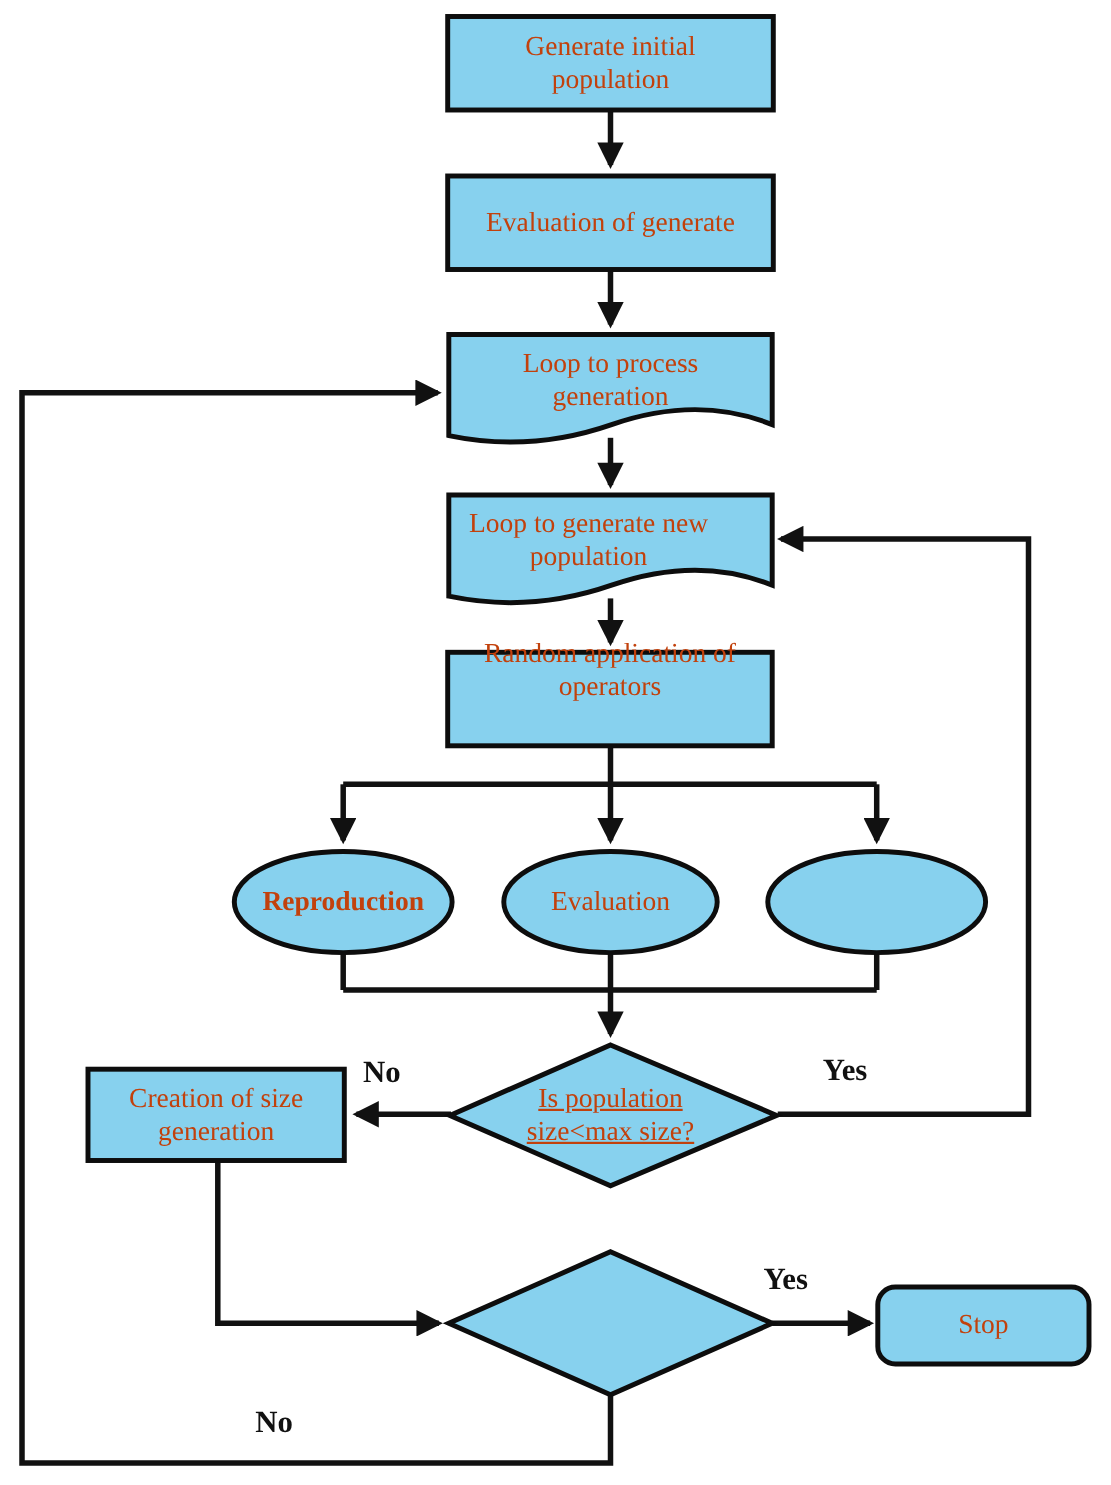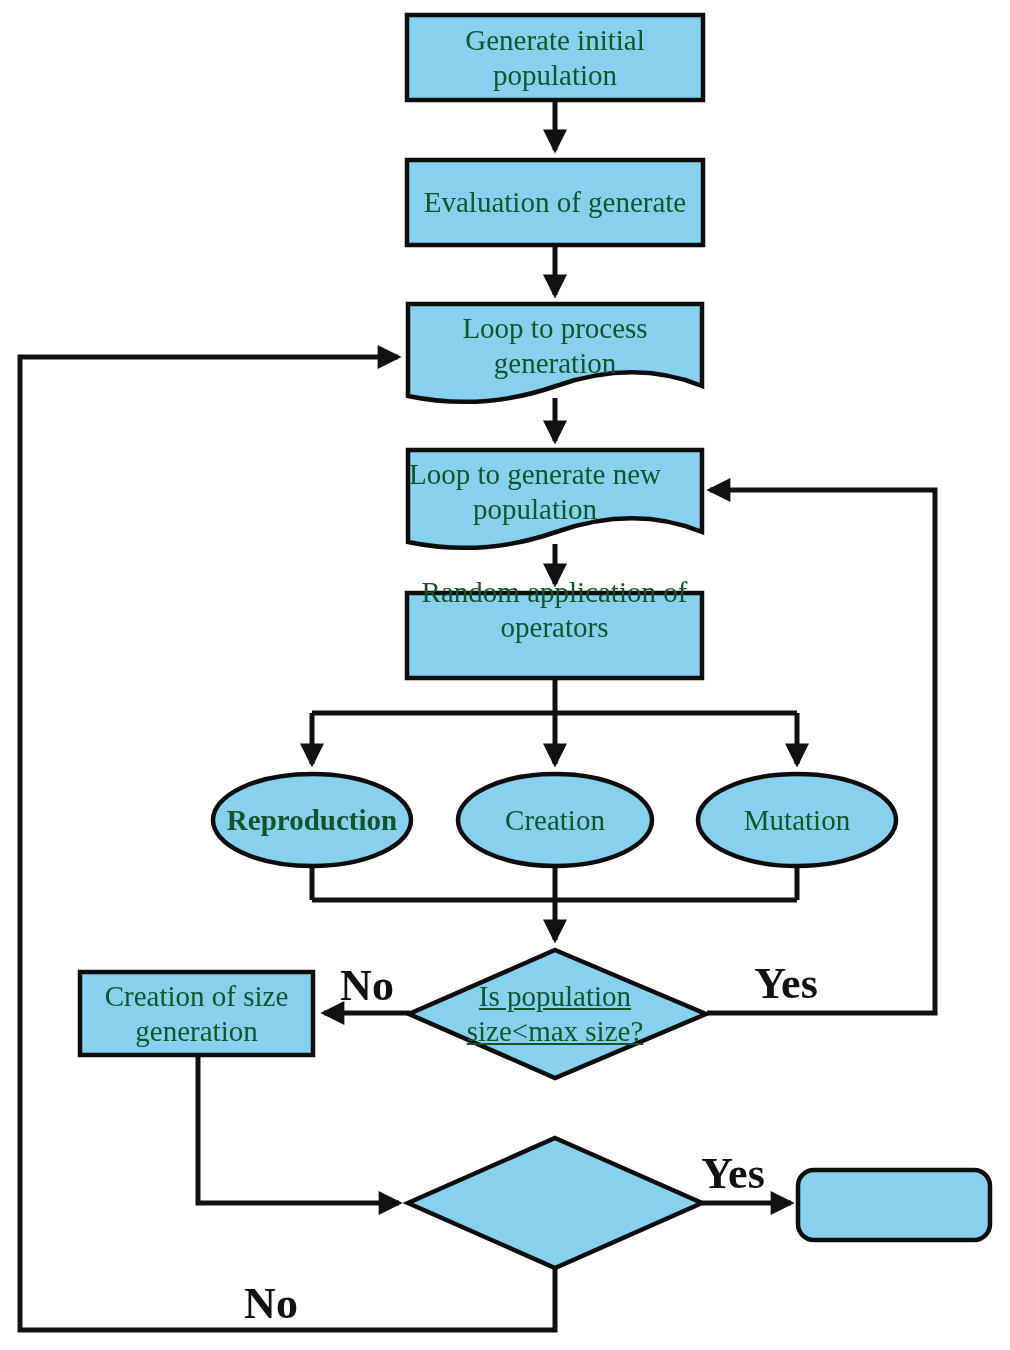--- a/index.html
+++ b/index.html
@@ -14,30 +14,30 @@
   #flow-svg { position: absolute; left: 0; top: 0; }
   .shape  { stroke: #0d0d0d; stroke-width: 4.5px; }
   .edge   { stroke: #111111; stroke-width: 5px; fill: none; stroke-linejoin: miter; }
   .node-label {
     position: absolute;
     display: flex;
     align-items: center;
     justify-content: center;
     text-align: center;
     white-space: pre-line;
-    font-size: 29px;
+    font-size: 25px;
     line-height: 1.2;
-    color: #14532d;
+    color: #c2410c;
   }
   .edge-label {
     position: absolute;
     font-weight: bold;
-    font-size: 44px;
+    font-size: 28px;
     color: #111111;
-    text-align: center;
+    text-align: left;
   }
 </style>
 </head>
 <body>
 
 <div id="stage">
 
   <svg id="flow-svg" width="1010" height="1350" viewBox="0 0 1010 1350">
     <defs>
       <marker id="arrow" viewBox="0 0 10 10" refX="8.5" refY="5" markerUnits="userSpaceOnUse" markerWidth="27" markerHeight="24" orient="auto-start-reverse">
@@ -84,25 +84,25 @@
   <div class="node-label" style="left:407px; top:15px;  width:296px; height:85px;">Generate initial
 population</div>
   <div class="node-label" style="left:407px; top:160px; width:296px; height:85px;">Evaluation of generate</div>
   <div class="node-label" style="left:408px; top:302px; width:294px; height:88px;">Loop to process
 generation</div>
   <div class="node-label" style="left:388px; top:448px; width:294px; height:88px;">Loop to generate new
 population</div>
   <div class="node-label" style="left:407px; top:567px; width:295px; height:85px;">Random application of
 operators</div>
   <div class="node-label" style="left:213px; top:774px; width:198px; height:92px;font-weight:bold;">Reproduction</div>
-  <div class="node-label" style="left:458px; top:774px; width:194px; height:92px;">Creation</div>
-  <div class="node-label" style="left:698px; top:774px; width:198px; height:92px;">Mutation</div>
+  <div class="node-label" style="left:458px; top:774px; width:194px; height:92px;">Evaluation</div>
   <div class="node-label" style="left:430px; top:968px; width:250px; height:92px;text-decoration:underline;">Is population
 size&lt;max size?</div>
   <div class="node-label" style="left:80px; top:972px; width:233px; height:83px;">Creation of size
 generation</div>
+  <div class="node-label" style="left:798px; top:1170px; width:192px; height:70px;">Stop</div>
 
   <div class="edge-label" style="left:330px; top:960px; width:74px;">No</div>
   <div class="edge-label" style="left:748px; top:958px; width:76px;">Yes</div>
   <div class="edge-label" style="left:694px; top:1148px; width:78px;">Yes</div>
   <div class="edge-label" style="left:232px; top:1278px; width:78px;">No</div>
 
 </div>
 
 </body></html>

